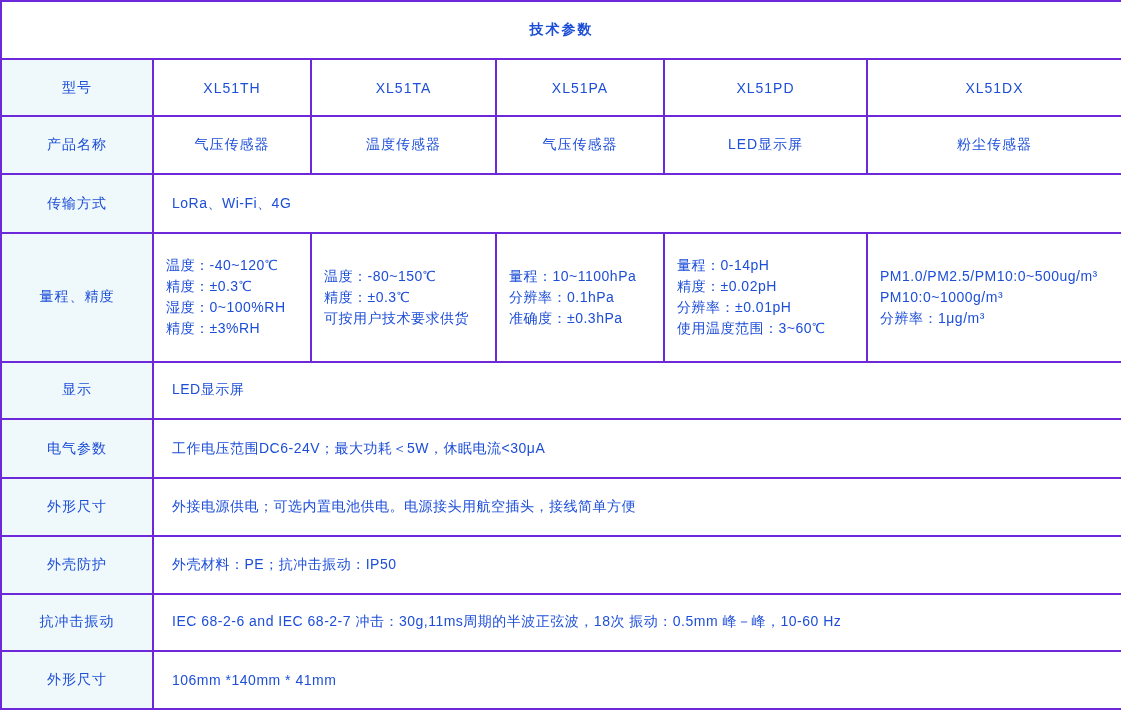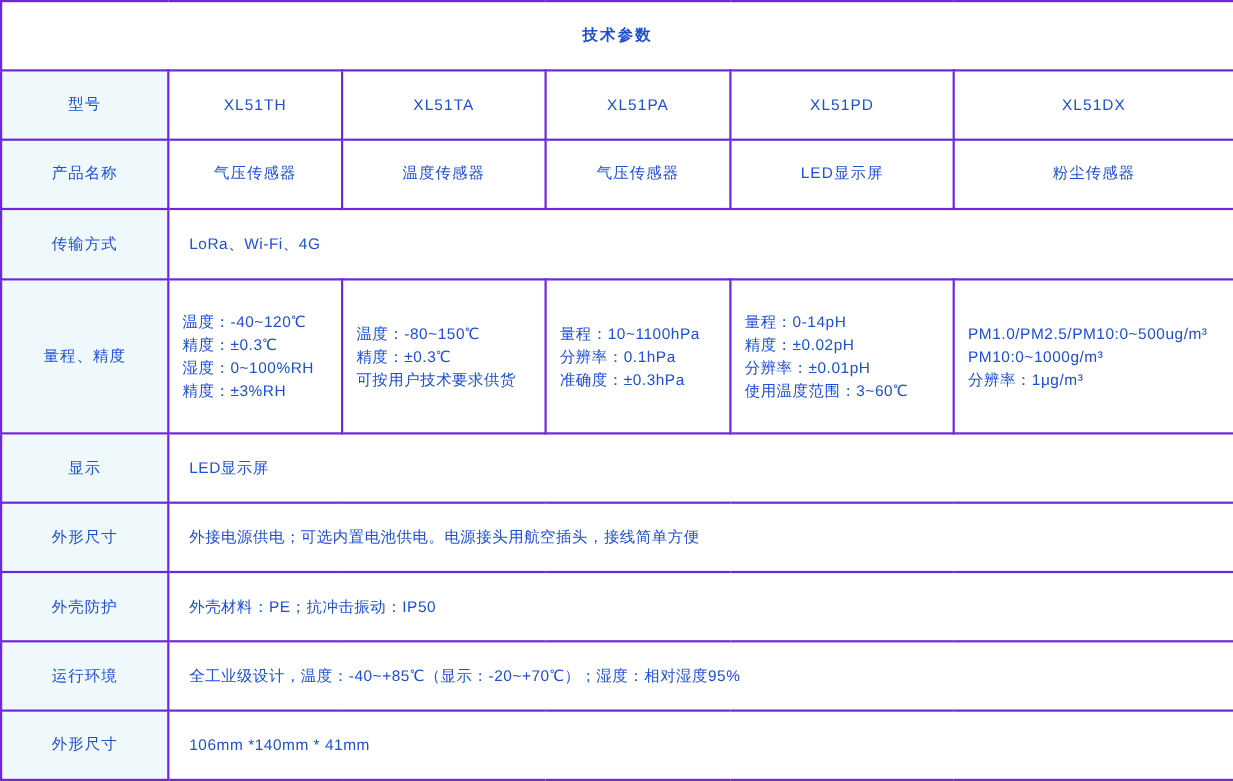--- a/index.html
+++ b/index.html
@@ -131,31 +131,35 @@
       <div>PM1.0/PM2.5/PM10:0~500ug/m³</div>
       <div>PM10:0~1000g/m³</div>
       <div>分辨率：1μg/m³</div>
     </td>
   </tr>
 
   <tr style="height:44px">
     <td class="label-cell">显示</td>
     <td class="value-cell" colspan="5">LED显示屏</td>
   </tr>
+  <tr style="height:45px">
+    <td class="label-cell">电气参数</td>
+    <td class="value-cell" colspan="5">工作电压范围DC6-24V；最大功耗＜5W，休眠电流&lt;30μA</td>
+  </tr>
   <tr style="height:44px">
     <td class="label-cell">外形尺寸</td>
     <td class="value-cell" colspan="5">外接电源供电；可选内置电池供电。电源接头用航空插头，接线简单方便</td>
   </tr>
   <tr style="height:44px">
     <td class="label-cell">外壳防护</td>
     <td class="value-cell" colspan="5">外壳材料：PE；抗冲击振动：IP50</td>
   </tr>
   <tr style="height:44px">
-    <td class="label-cell">运行环境</td>
-    <td class="value-cell" colspan="5">全工业级设计，温度：-40~+85℃（显示：-20~+70℃）；湿度：相对湿度95%</td>
+    <td class="label-cell">抗冲击振动</td>
+    <td class="value-cell" colspan="5">IEC 68-2-6 and IEC 68-2-7 冲击：30g,11ms周期的半波正弦波，18次 振动：0.5mm 峰－峰，10-60 Hz</td>
   </tr>
   <tr style="height:44px">
     <td class="label-cell">外形尺寸</td>
     <td class="value-cell" colspan="5">106mm *140mm * 41mm</td>
   </tr>
 </tbody>
     </table>
 </div>
 
 </body></html>

